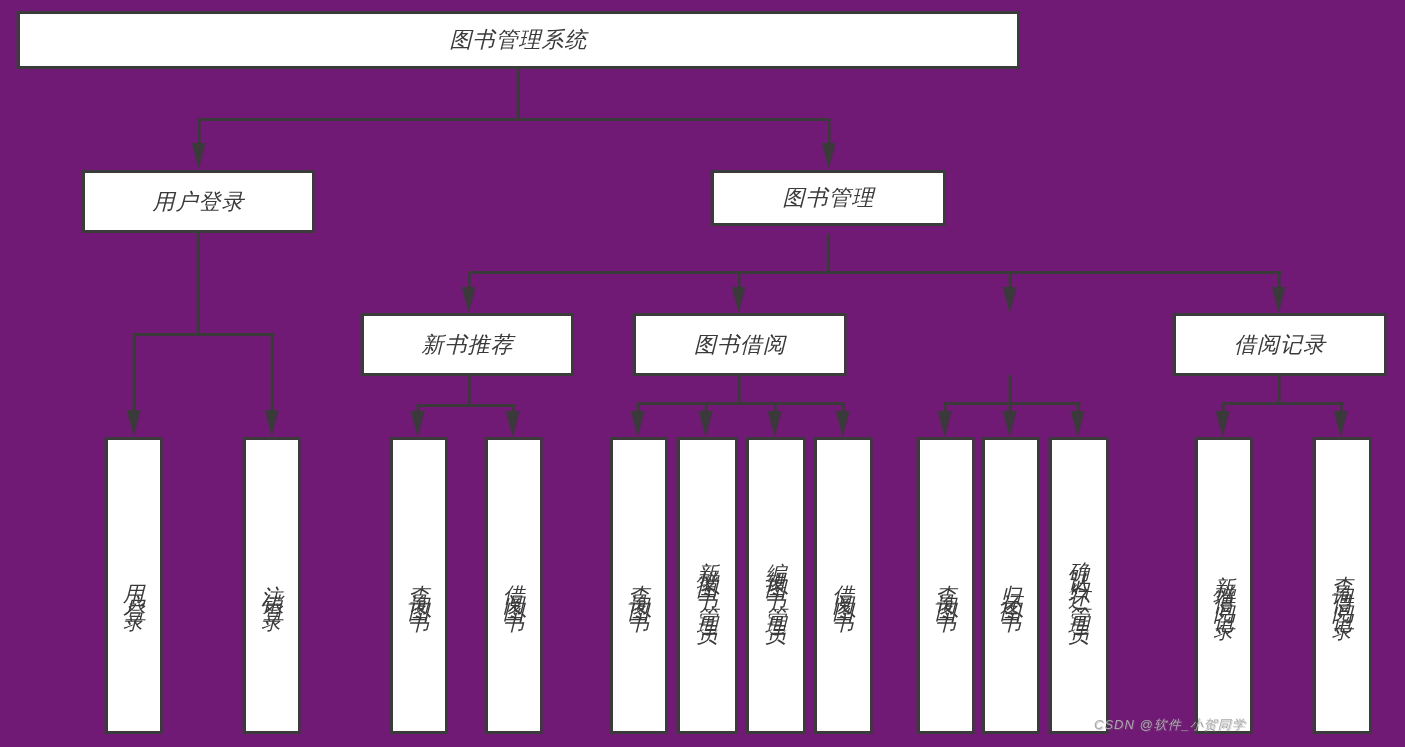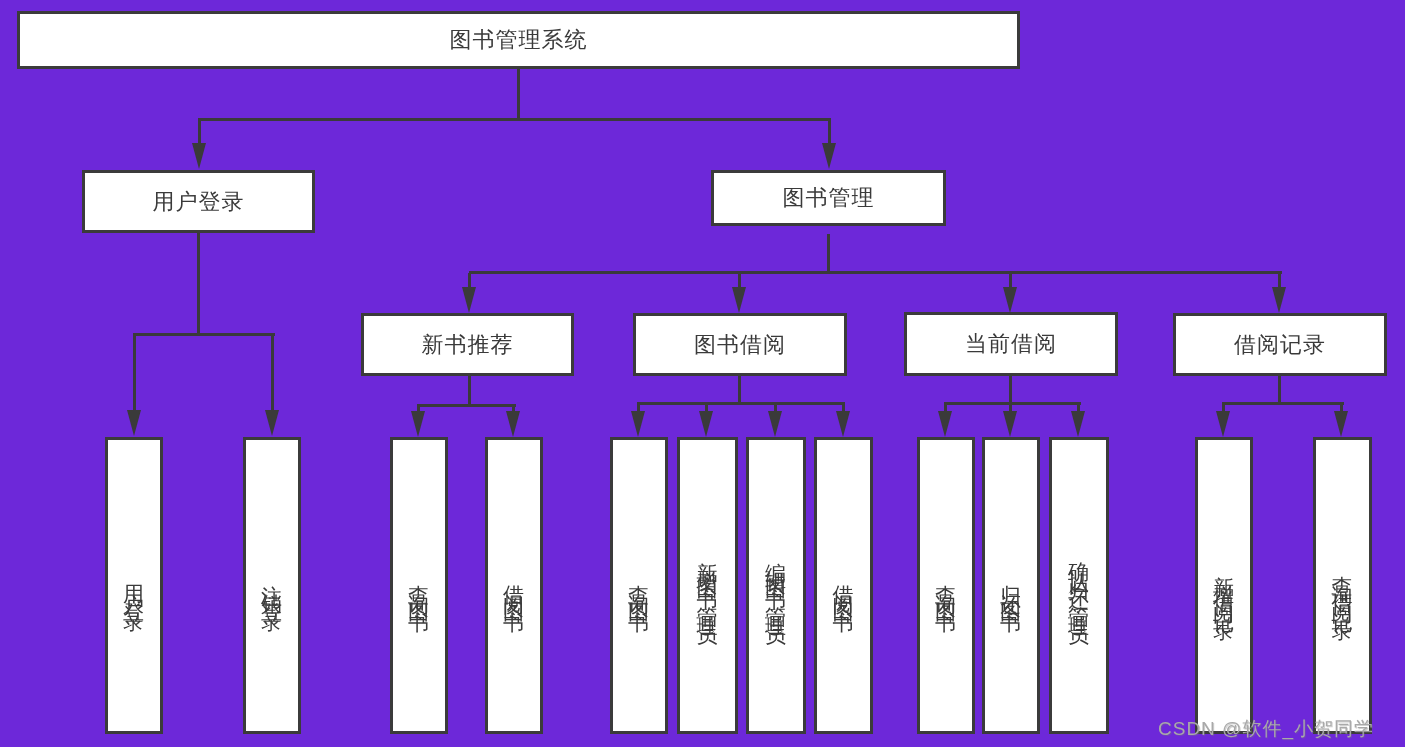--- a/index.html
+++ b/index.html
@@ -1,22 +1,23 @@
 <!DOCTYPE html>
 <html><head>
 <meta charset="utf-8">
 <style>
   html,body{margin:0;padding:0;background:#ffffff;}
   .canvas{
     position:relative;
     width:1405px;height:747px;
-    background:#6d28d9;
+    background:#701a75;
     font-family:"Liberation Sans","DejaVu Sans",sans-serif;
     color:#3a3a3a;
     overflow:hidden;
+    font-style:italic;
   }
   .box{
     position:absolute;
     box-sizing:border-box;
     border:3px solid #3b3b3b;
     background:#ffffff;
     display:flex;
     align-items:center;
     justify-content:center;
   }
@@ -30,42 +31,41 @@
   }
   .line{position:absolute;background:#3a3a3a;}
   .ah{
     position:absolute;width:0;height:0;
     border-left:7px solid transparent;
     border-right:7px solid transparent;
     border-top:26px solid #3a3a3a;
   }
   .watermark{
     position:absolute;
-    left:1158px;top:716px;
-    font-size:19px;
+    left:1094px;top:716px;
+    font-size:13px;
     letter-spacing:1px;
     color:#a9a9a9;
     text-shadow:1px 1px 0 rgba(120,120,120,.35);
     z-index:5;
     white-space:nowrap;
   }
 </style>
 </head>
 <body>
 
 <div class="canvas">
 
   <div class="box h" style="left:17px;top:11px;width:1003px;height:58px">图书管理系统</div>
 
   <div class="box h" style="left:82px;top:170px;width:233px;height:63px">用户登录</div>
   <div class="box h" style="left:711px;top:170px;width:235px;height:56px">图书管理</div>
 
   <div class="box h" style="left:361px;top:313px;width:213px;height:63px">新书推荐</div>
   <div class="box h" style="left:633px;top:313px;width:214px;height:63px">图书借阅</div>
-  <div class="box h" style="left:904px;top:312px;width:214px;height:64px">当前借阅</div>
   <div class="box h" style="left:1173px;top:313px;width:214px;height:63px">借阅记录</div>
 
   <div class="box v" style="left:105px;top:437px;width:58px;height:297px">
     <span class="vt">用户登录</span>
   </div>
   <div class="box v" style="left:243px;top:437px;width:58px;height:297px">
     <span class="vt">注销登录</span>
   </div>
 
   <div class="box v" style="left:390px;top:437px;width:58px;height:297px">

